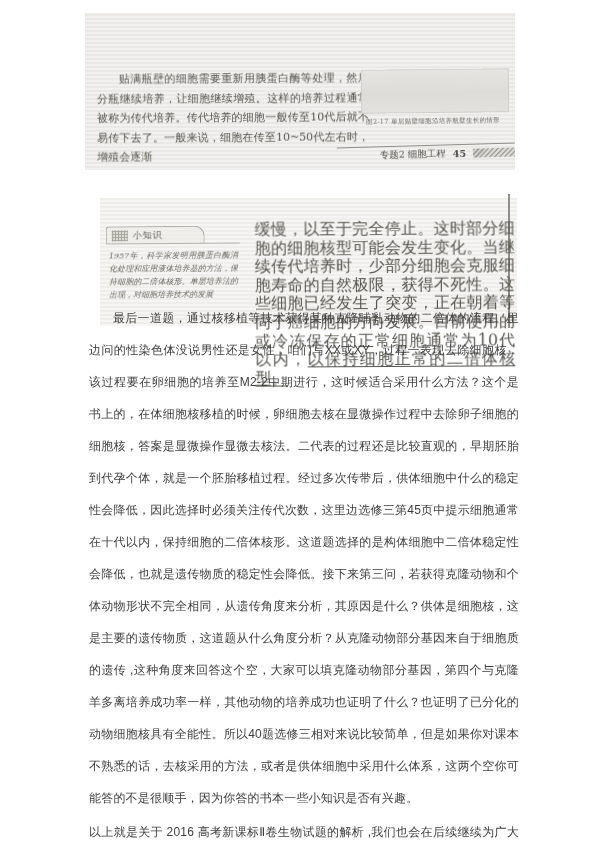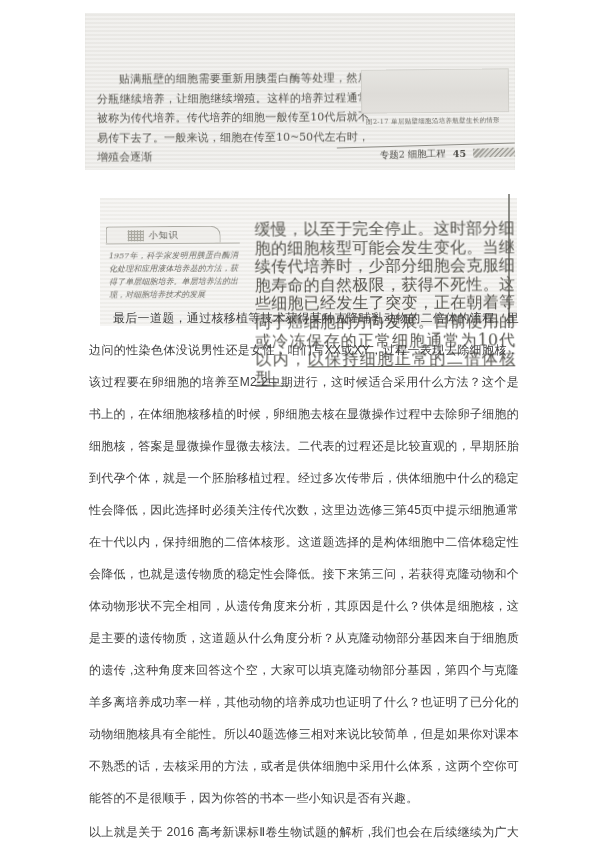--- a/index.html
+++ b/index.html
@@ -61,21 +61,21 @@
   }
   .tipbox{
     position:absolute;left:6px;top:28px;width:134px;height:96px;
     transform:rotate(-.4deg);
   }
   .tip-tab{
     display:flex;align-items:center;gap:5px;
     width:86px;
     border:1px solid #adaca5;border-bottom:none;
     border-radius:3px 10px 0 0;
-    padding:2px 6px 1px 21px;
+    padding:2px 6px 1px 5px;
     background:rgba(236,235,231,.6);
   }
   .tip-grid-icon{
     width:16px;height:11px;background-color:#d7d6d0;
     background-image:
       repeating-linear-gradient(0deg,#99988f 0 1px,transparent 1px 3px),
       repeating-linear-gradient(90deg,#99988f 0 1px,transparent 1px 3px);
     opacity:.8;
   }
   .tip-title{font-size:9px;color:#55544e;letter-spacing:1px;}
@@ -121,21 +121,21 @@
   </div>
 
   <div class="scan2">
     <div class="scan2-vline"></div>
 
     <div class="tipbox">
       <div class="tip-tab">
         <span class="tip-grid-icon"></span>
         <span class="tip-title scan-text">小知识</span>
       </div>
-      <div class="tip-body scan-text">1957年，科学家发明用胰蛋白酶消化处理和应用液体培养基的方法，获得了单层细胞培养。单层培养法的出现，对细胞培养技术的发展</div>
+      <div class="tip-body scan-text">1957年，科学家发明用胰蛋白酶消化处理和应用液体培养基的方法，保持细胞的二倍体核形。单层培养法的出现，对细胞培养技术的发展</div>
     </div>
 
     <div class="scan2-body scan-text">
       <span>缓慢，以至于完全停止。这时部分细胞的细胞核型可能会发生变化。当继续传代培养时，少部分细胞会克服细胞寿命的自然极限，获得不死性。这些细胞已经发生了突变，正在朝着等同于癌细胞的方向发展。目前使用的或冷冻保存的正常细胞通常为10代以内，</span><span class="u">以保持细胞正常的二倍体核型。</span>
     </div>
   </div>
 
   <div class="article">
     <p class="indent">最后一道题，通过核移植等技术获得某种克隆哺乳动物的二倍体的流程。里边问的性染色体没说男性还是女性，咱们写XX或XY，过程一表现去除细胞核，该过程要在卵细胞的培养至M2-2中期进行，这时候适合采用什么方法？这个是书上的，在体细胞核移植的时候，卵细胞去核在显微操作过程中去除卵子细胞的细胞核，答案是显微操作显微去核法。二代表的过程还是比较直观的，早期胚胎到代孕个体，就是一个胚胎移植过程。经过多次传带后，供体细胞中什么的稳定性会降低，因此选择时必须关注传代次数，这里边选修三第45页中提示细胞通常在十代以内，保持细胞的二倍体核形。这道题选择的是构体细胞中二倍体稳定性会降低，也就是遗传物质的稳定性会降低。接下来第三问，若获得克隆动物和个体动物形状不完全相同，从遗传角度来分析，其原因是什么？供体是细胞核，这是主要的遗传物质，这道题从什么角度分析？从克隆动物部分基因来自于细胞质的遗传 ,这种角度来回答这个空，大家可以填克隆动物部分基因，第四个与克隆羊多离培养成功率一样，其他动物的培养成功也证明了什么？也证明了已分化的动物细胞核具有全能性。所以40题选修三相对来说比较简单，但是如果你对课本不熟悉的话，去核采用的方法，或者是供体细胞中采用什么体系，这两个空你可能答的不是很顺手，因为你答的书本一些小知识是否有兴趣。</p>
     <p>以上就是关于 2016 高考新课标Ⅱ卷生物试题的解析 ,我们也会在后续继续为广大考试第一</p>

